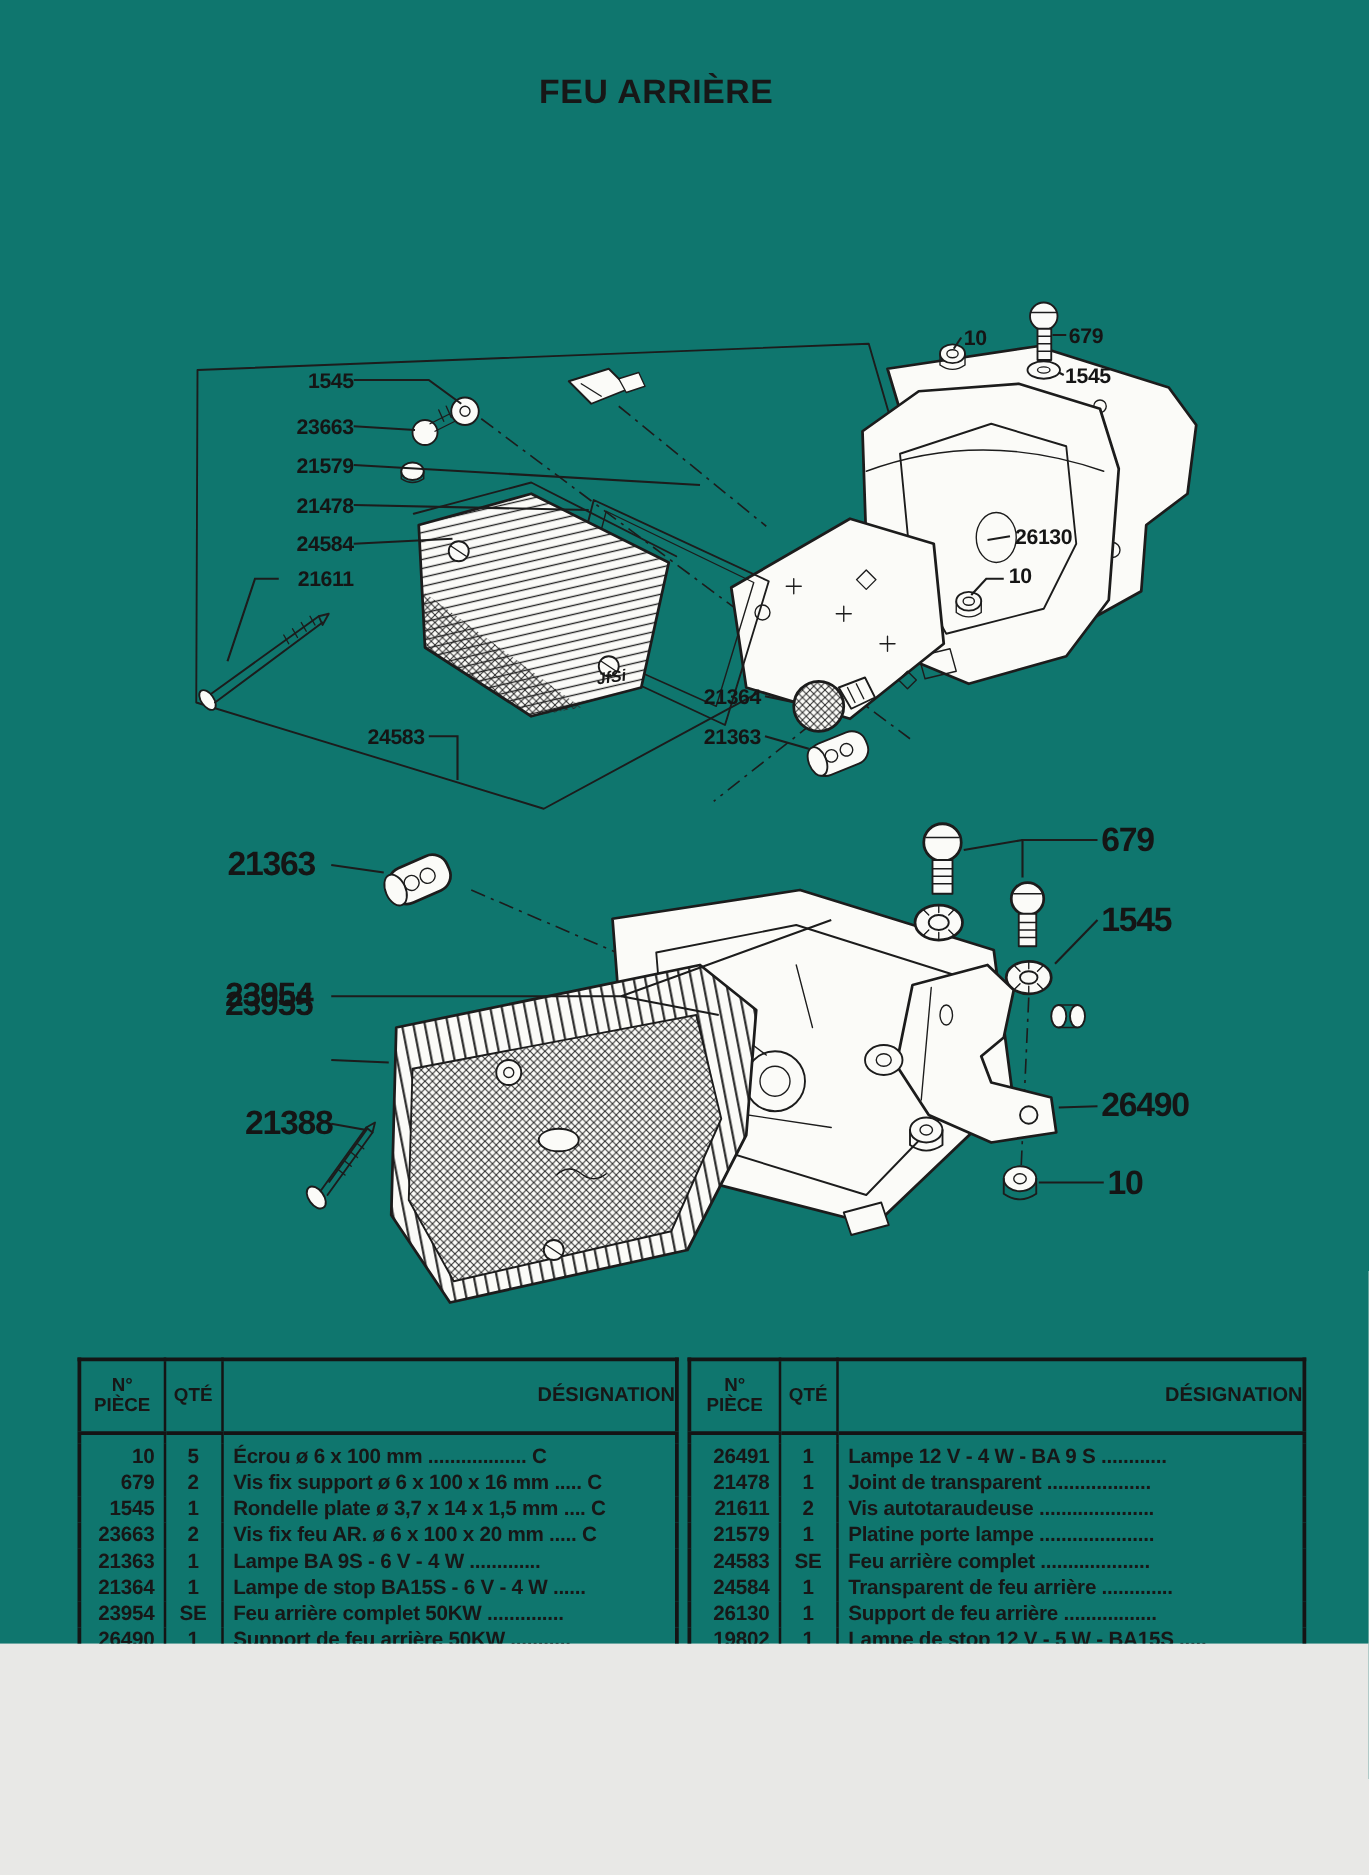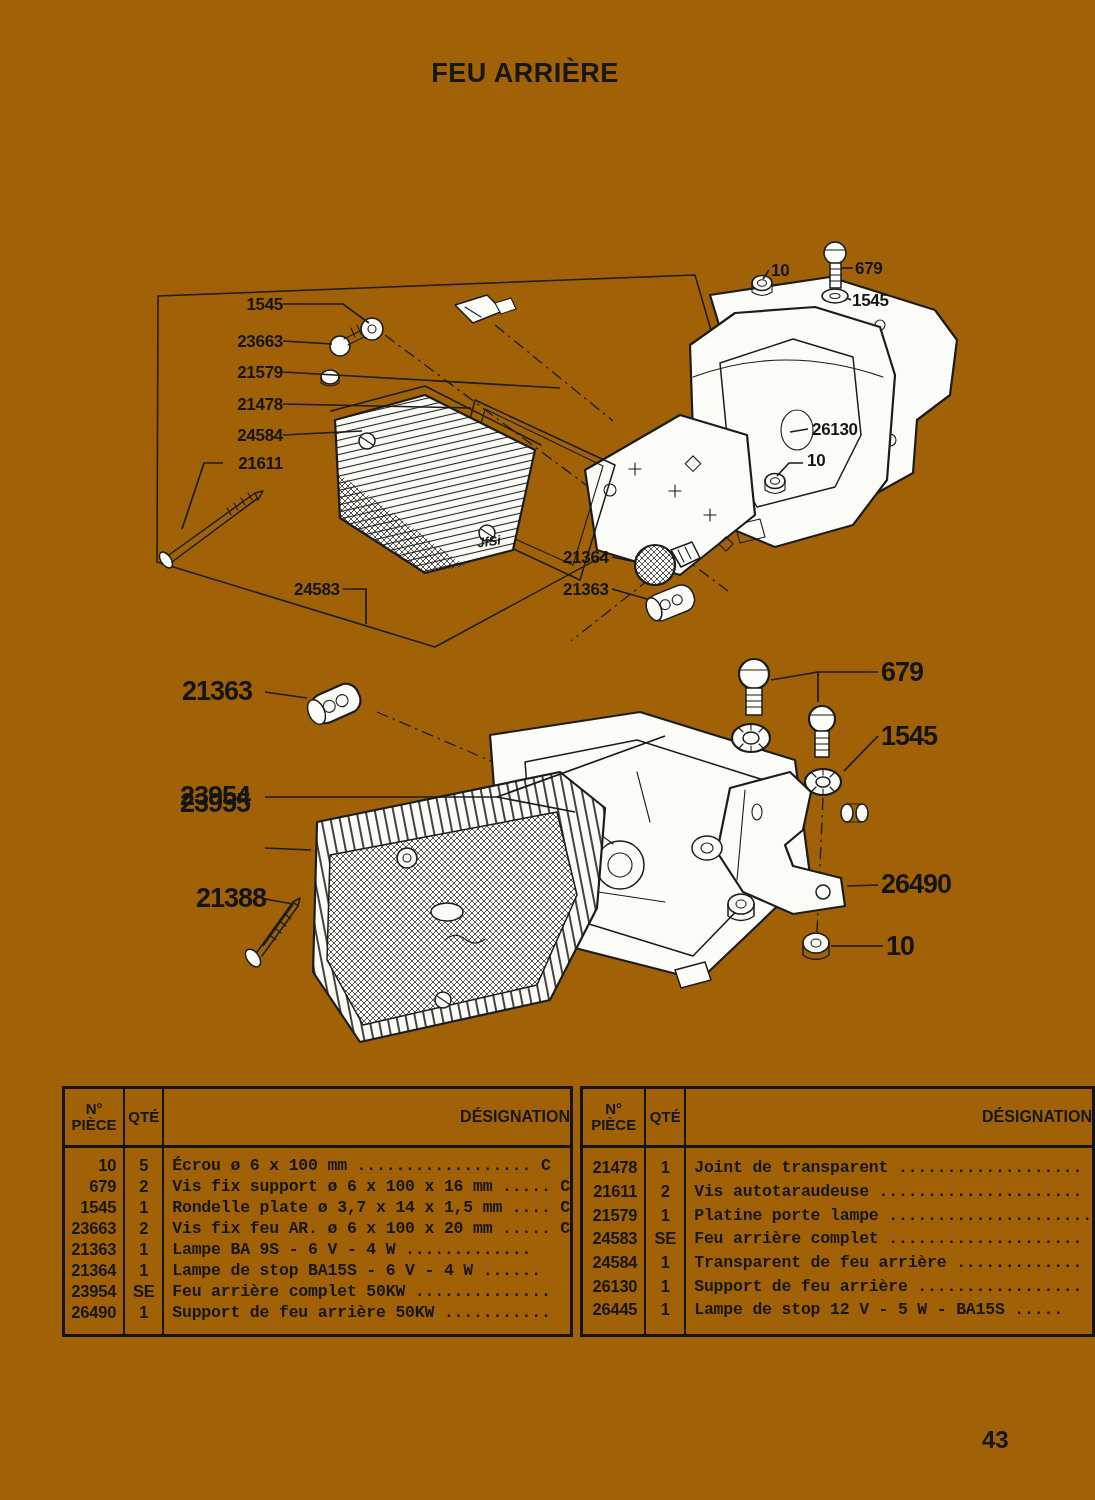--- a/index.html
+++ b/index.html
@@ -1,16 +1,16 @@
 <!DOCTYPE html>
 <html><head>
 <meta charset="utf-8">
 <style>
   html,body{margin:0;padding:0;background:#e8e8e6;}
-  .sheet{position:relative;width:1095px;height:1500px;background:#a16207;overflow:hidden;
+  .sheet{position:relative;width:1095px;height:1315px;background:#0f766e;overflow:hidden;
          font-family:"Liberation Sans","DejaVu Sans",sans-serif;color:#171717;}
   .title{position:absolute;left:300px;top:58px;width:450px;text-align:center;
          font-size:27px;font-weight:700;letter-spacing:0.5px;}
   .subtitle{position:absolute;left:300px;top:96px;width:450px;text-align:center;
          font-size:27px;font-weight:400;}
   .diag{position:absolute;}
   .co{position:absolute;font-weight:700;color:#151515;white-space:nowrap;line-height:1;}
   .co-sm{font-size:17px;letter-spacing:-0.3px;}
   .co-ra{width:60px;text-align:right;}
   .co-lg{font-size:27px;letter-spacing:-1px;}
@@ -26,21 +26,21 @@
   .tables{position:absolute;left:62px;top:1086px;display:flex;gap:7px;}
   table.ptable{border-collapse:collapse;table-layout:fixed;border:3px solid #141414;}
   .ptable th,.ptable td{padding:0;font-weight:700;overflow:hidden;white-space:nowrap;}
   .ptable th{font-size:15px;line-height:1.05;text-align:center;vertical-align:middle;
              height:56px;border-bottom:3px solid #141414;}
   .ptable th.desigh{font-size:16px;text-align:right;}
   .ptable td{font-size:16.5px;height:21px;letter-spacing:-0.2px;}
   .ptable .bl{border-left:2.5px solid #141414;}
   .ptable td.part{text-align:right;padding-right:7px;}
   .ptable td.qty{text-align:center;}
-  .ptable td.desig{padding-left:8px;font-family:Liberation Mono, monospace;}
+  .ptable td.desig{padding-left:8px;}
   .ptable tr.sp td{height:7px;}
   .ptable tr.spb td{height:11px;}
   .pageno{position:absolute;left:982px;top:1426px;font-size:24px;font-weight:700;}
 </style>
 </head>
 <body>
 
 <div class="sheet">
 
   <svg width="0" height="0" style="position:absolute" aria-hidden="true">
@@ -379,20 +379,25 @@
           <th class="bl desigh">DÉSIGNATION</th>
         </tr>
       </thead>
       <tbody>
         <tr class="sp">
             <td></td>
             <td class="bl"></td>
             <td class="bl"></td>
           </tr>
         <tr>
+            <td class="part">26491</td>
+            <td class="bl qty">1</td>
+            <td class="bl desig">Lampe 12 V - 4 W - BA 9 S ............</td>
+          </tr>
+        <tr>
             <td class="part">21478</td>
             <td class="bl qty">1</td>
             <td class="bl desig">Joint de transparent ...................</td>
           </tr>
         <tr>
             <td class="part">21611</td>
             <td class="bl qty">2</td>
             <td class="bl desig">Vis autotaraudeuse .....................</td>
           </tr>
         <tr>
@@ -409,21 +414,21 @@
             <td class="part">24584</td>
             <td class="bl qty">1</td>
             <td class="bl desig">Transparent de feu arrière .............</td>
           </tr>
         <tr>
             <td class="part">26130</td>
             <td class="bl qty">1</td>
             <td class="bl desig">Support de feu arrière .................</td>
           </tr>
         <tr>
-            <td class="part">26445</td>
+            <td class="part">19802</td>
             <td class="bl qty">1</td>
             <td class="bl desig">Lampe de stop 12 V - 5 W - BA15S .....</td>
           </tr>
         <tr class="spb">
             <td></td>
             <td class="bl"></td>
             <td class="bl"></td>
           </tr>
       </tbody>
     </table>

